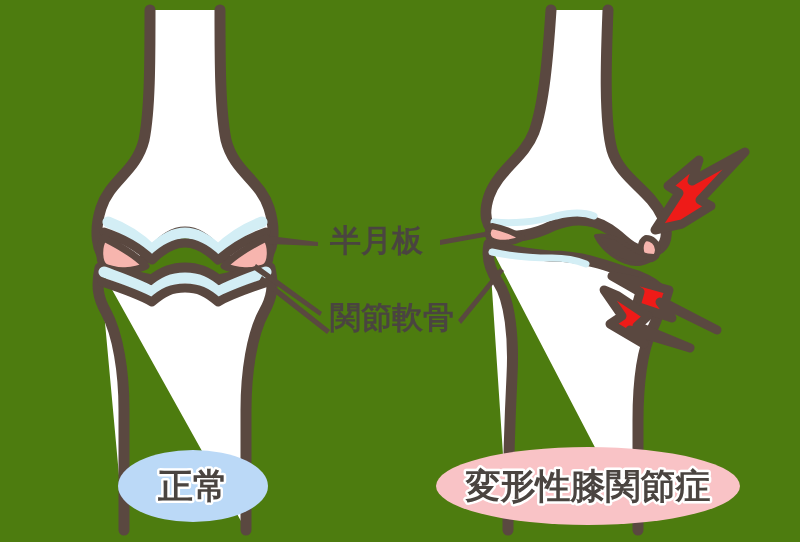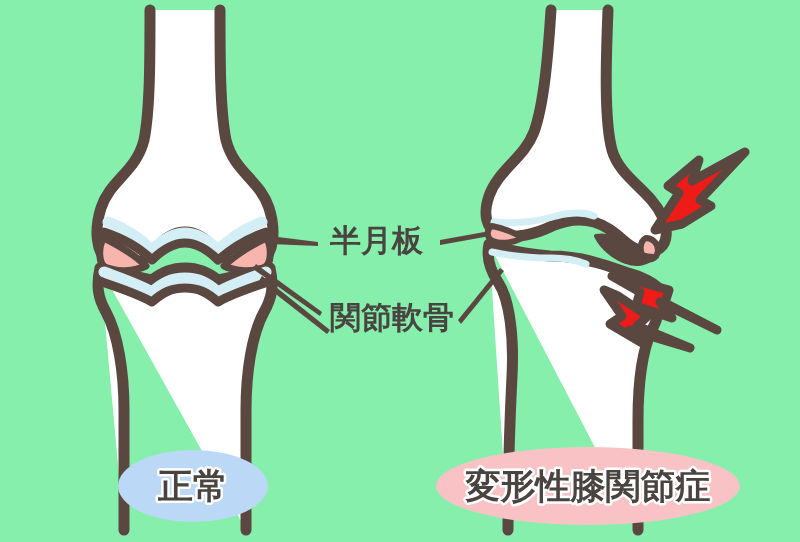--- a/index.html
+++ b/index.html
@@ -13,21 +13,21 @@
     position: relative;
     overflow: hidden;
     font-family: "DejaVu Sans", "Liberation Sans", sans-serif;
   }
   #stage {
     position: absolute;
     left: 0;
     top: 0;
     width: 800px;
     height: 542px;
-    background: #86efac;
+    background: #4d7c0f;
   }
   svg.figure {
     position: absolute;
     left: 0;
     top: 0;
     width: 800px;
     height: 542px;
     display: block;
   }
   .lbl-text {

